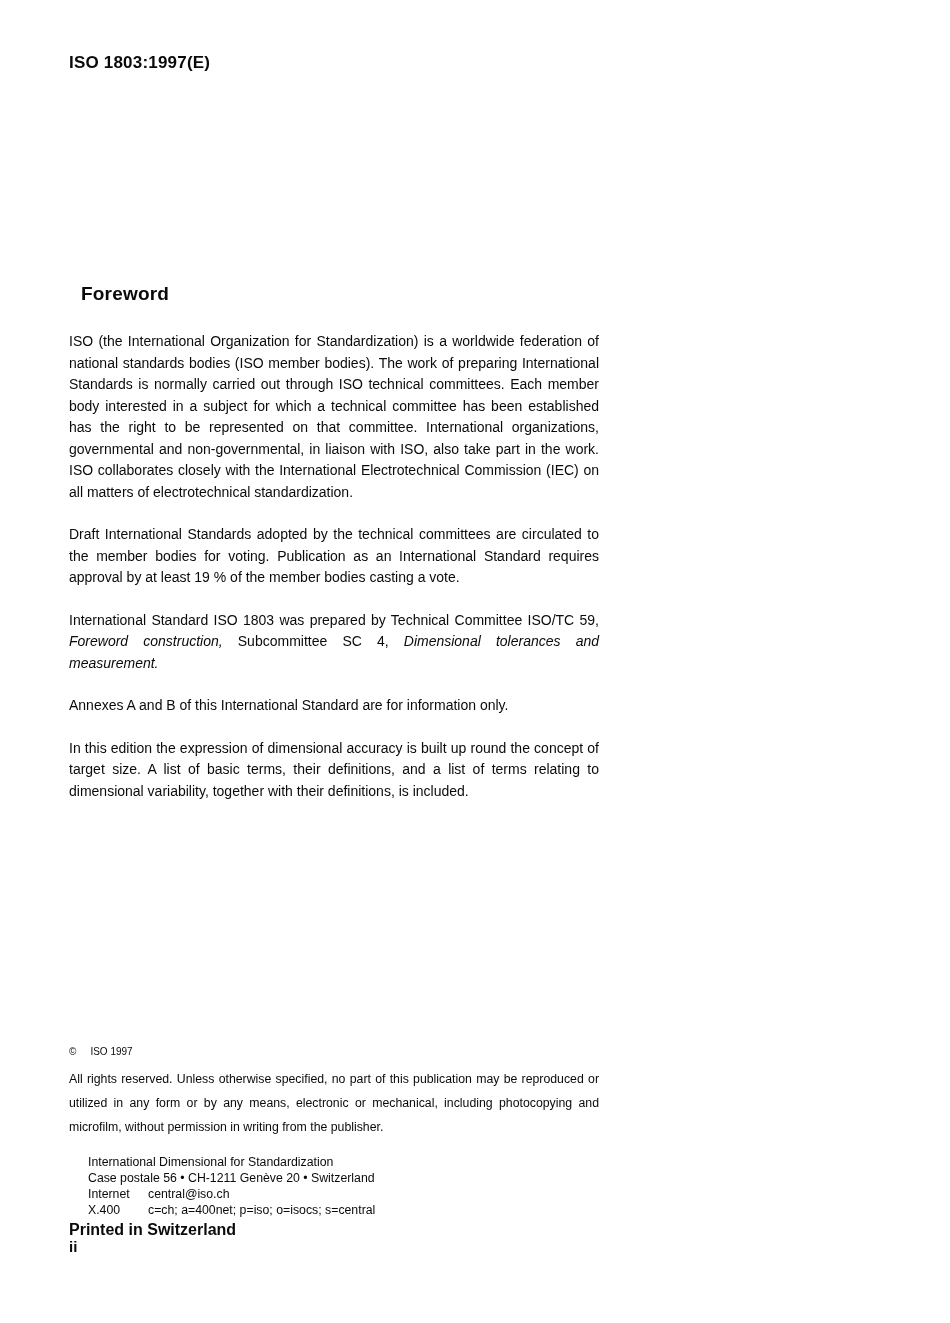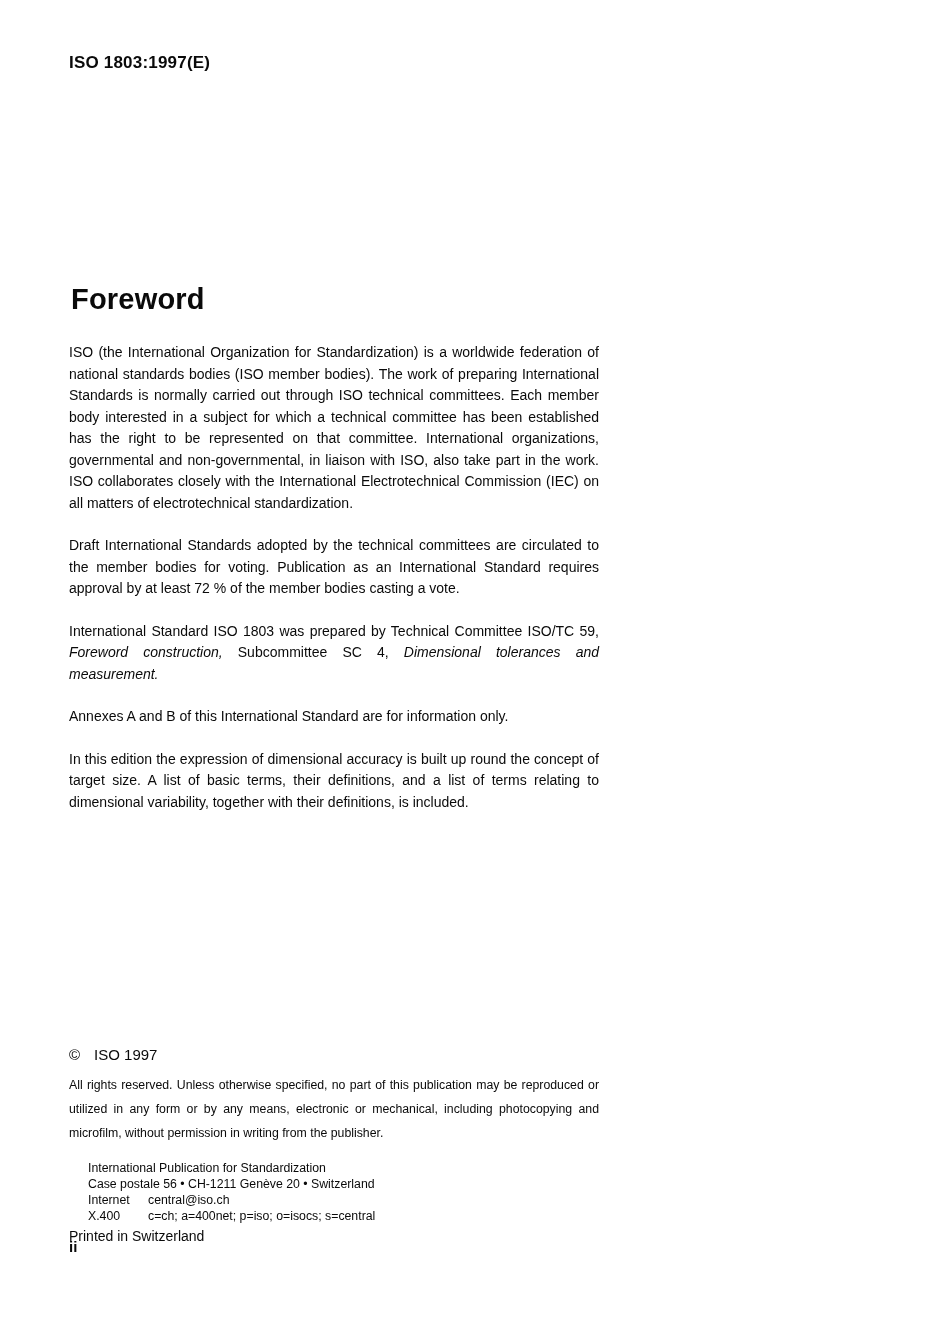--- a/index.html
+++ b/index.html
@@ -24,61 +24,62 @@
     font-weight: bold;
     letter-spacing: 0.2px;
   }
   .content {
     position: absolute;
     top: 283px;
     left: 69px;
     width: 530px;
   }
   .section-title {
-    font-size: 29px;
+    font-size: 19px;
     font-weight: bold;
-    margin: 0 0 26px 2px;
+    margin: 0 0 26px 12px;
     letter-spacing: 0.2px;
   }
   .para {
     font-size: 14px;
     line-height: 21.5px;
     text-align: justify;
     margin: 0 0 21px 0;
   }
   .para:last-child { margin-bottom: 0; }
   .it { font-style: italic; }
   .doc-footer {
     position: absolute;
     top: 1046px;
     left: 69px;
     width: 530px;
   }
   .copyright-line {
-    font-size: 15px;
+    font-size: 10px;
     margin: 0 0 10px 0;
   }
   .copyright-line .sym { margin-right: 14px; }
   .rights-notice {
     font-size: 12.3px;
     line-height: 24px;
     margin: 0 0 15px 0;
     text-align: justify;
   }
   .publisher-block {
     margin-left: 19px;
     font-size: 12.3px;
     line-height: 16px;
     margin-bottom: 4px;
   }
   .pub-row { display: flex; }
   .pub-label { width: 60px; flex: 0 0 60px; }
   .printed-line {
-    font-size: 14px;
+    font-size: 16px;
     line-height: 16px;
+    font-weight: bold;
   }
   .page-number {
     position: absolute;
     top: 1238px;
     left: 69px;
     font-size: 15px;
     font-weight: bold;
   }
 </style>
 </head>
@@ -86,37 +87,37 @@
 
 <div class="page">
 
   <div class="doc-header">ISO 1803:1997(E)</div>
 
   <div class="content">
     <h1 class="section-title">Foreword</h1>
 
     <p class="para">ISO (the International Organization for Standardization) is a worldwide federation of national standards bodies (ISO member bodies). The work of preparing International Standards is normally carried out through ISO technical committees. Each member body interested in a subject for which a technical committee has been established has the right to be represented on that committee. International organizations, governmental and non-governmental, in liaison with ISO, also take part in the work. ISO collaborates closely with the International Electrotechnical Commission (IEC) on all matters of electrotechnical standardization.</p>
 
-    <p class="para">Draft International Standards adopted by the technical committees are circulated to the member bodies for voting. Publication as an International Standard requires approval by at least 72 % of the member bodies casting a vote.</p>
+    <p class="para">Draft International Standards adopted by the technical committees are circulated to the member bodies for voting. Publication as an International Standard requires approval by at least 19 % of the member bodies casting a vote.</p>
 
     <p class="para"><span>International Standard ISO 1803 was prepared by Technical Committee ISO/TC 59, </span><span class="it">Foreword construction,</span><span> Subcommittee SC 4, </span><span class="it">Dimensional tolerances and measurement.</span></p>
 
 
     <p class="para">Annexes A and B of this International Standard are for information only.</p>
 
     <p class="para">In this edition the expression of dimensional accuracy is built up round the concept of target size. A list of basic terms, their definitions, and a list of terms relating to dimensional variability, together with their definitions, is included.</p>
   </div>
 
   <div class="doc-footer">
     <p class="copyright-line"><span class="sym">©</span><span>ISO 1997</span></p>
 
     <p class="rights-notice">All rights reserved. Unless otherwise specified, no part of this publication may be reproduced or utilized in any form or by any means, electronic or mechanical, including photocopying and microfilm, without permission in writing from the publisher.</p>
 
     <div class="publisher-block">
-      <div>International Publication for Standardization</div>
+      <div>International Dimensional for Standardization</div>
       <div>Case postale 56 • CH-1211 Genève 20 • Switzerland</div>
       <div class="pub-row">
         <span class="pub-label">Internet</span>
         <span>central@iso.ch</span>
       </div>
       <div class="pub-row">
         <span class="pub-label">X.400</span>
         <span>c=ch; a=400net; p=iso; o=isocs; s=central</span>
       </div>
     </div>

